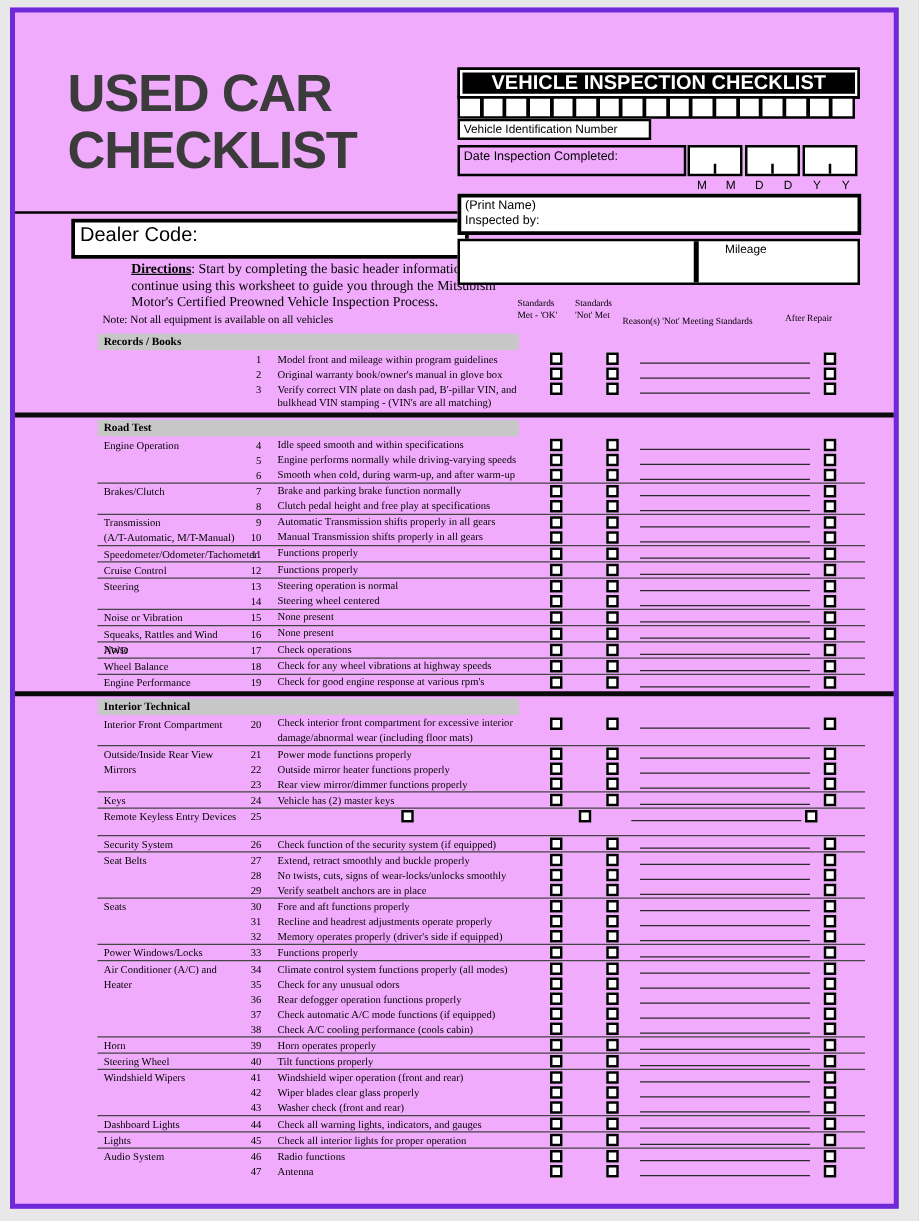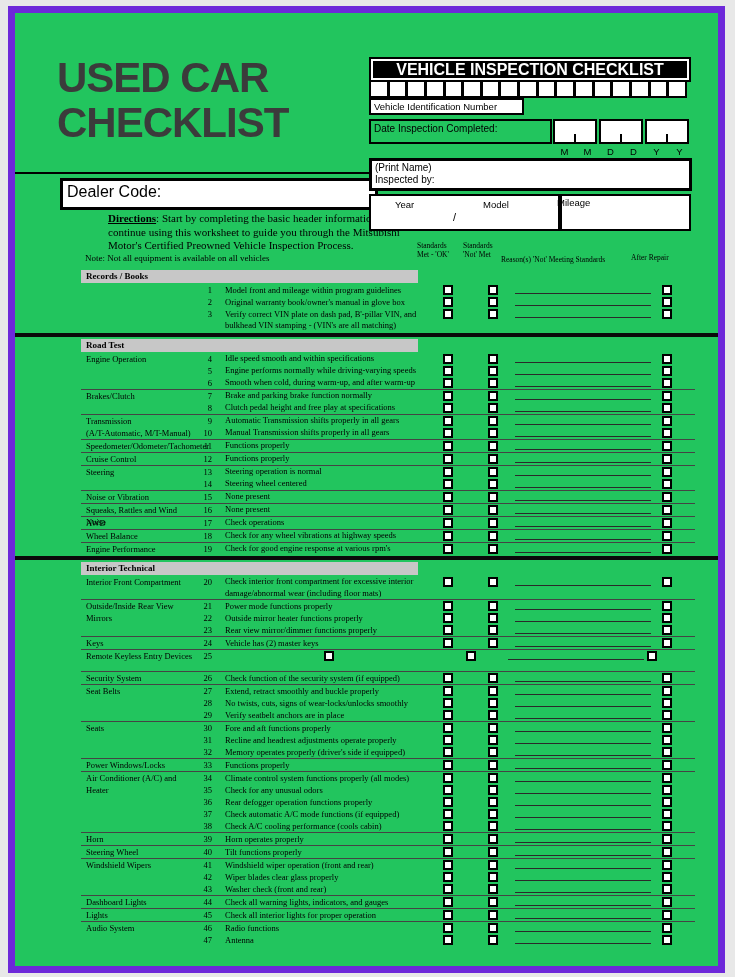--- a/index.html
+++ b/index.html
@@ -3,21 +3,21 @@
 <meta charset="utf-8">
 <style>
   html,body{margin:0;padding:0;}
   body{
     width:735px;height:977px;background:#e8e8e8;position:relative;
     font-family:"Liberation Serif", serif;color:#000;
     -webkit-font-smoothing:antialiased;
   }
   .frame{
     position:absolute;left:8px;top:6px;width:703px;height:953px;
-    border:7px solid #6d28d9;background:#22c55e;
+    border:4px solid #6d28d9;background:#f0abfc;
   }
   
   .title{
     position:absolute;left:42px;top:42px;
     font-family:"Liberation Sans", sans-serif;font-weight:bold;
     font-size:42px;line-height:45px;letter-spacing:-1px;color:#3b3b3b;
   }
   .rule-left{position:absolute;left:0;top:159px;width:358px;height:2px;background:#000;}
   .dealer-box{
     position:absolute;left:45px;top:165px;width:308px;height:24px;
@@ -69,21 +69,21 @@
   }
   .ym-box{
     position:absolute;left:0;top:137px;width:318px;height:33px;border:2px solid #000;background:#fff;
     font-family:"Liberation Sans", sans-serif;font-size:9.5px;
   }
   .ym-left{position:absolute;left:0;top:0;width:187px;height:33px;}
   .ym-year{position:absolute;left:24px;top:3px;}
   .ym-model{position:absolute;left:112px;top:3px;}
   .ym-slash{position:absolute;left:82px;top:15px;font-size:11px;}
   .ym-div{position:absolute;left:187px;top:0;width:4px;height:33px;background:#000;}
-  .ym-right{position:absolute;left:182px;top:0;right:0;height:33px;border-radius:10px;}
+  .ym-right{position:absolute;left:208px;top:0;right:0;height:33px;border-radius:10px;}
   .ym-mileage{position:absolute;left:4px;top:1px;}
   
   .colhead{position:absolute;font-size:7.5px;line-height:9px;text-align:left;}
   .ch-ok{left:402px;top:228px;width:60px;}
   .ch-nm{left:448px;top:228px;width:60px;}
   .ch-reason{left:486px;top:242px;width:160px;}
   .ch-after{left:616px;top:240px;width:70px;}
   
   .table{position:absolute;left:66px;top:255px;width:614px;}
   .thick-line{height:4px;background:#0a0a0a;margin-left:-66px;width:703px;margin-top:1px;margin-bottom:1px;}
@@ -174,25 +174,20 @@
         <span>Y</span>
         <span>Y</span>
       </div>
 
     <div class="inspected-box">
       <div>(Print Name)</div>
       <div>Inspected by:</div>
     </div>
 
     <div class="ym-box">
-      <div class="ym-left">
-        <span class="ym-year">Year</span>
-        <span class="ym-model">Model</span>
-        <span class="ym-slash">/</span>
-      </div>
       <div class="ym-div"></div>
       <div class="ym-right">
         <span class="ym-mileage">Mileage</span>
       </div>
     </div>
   </div>
 
   <div class="colhead ch-ok">
     <div>Standards</div>
     <div>Met - 'OK'</div>

